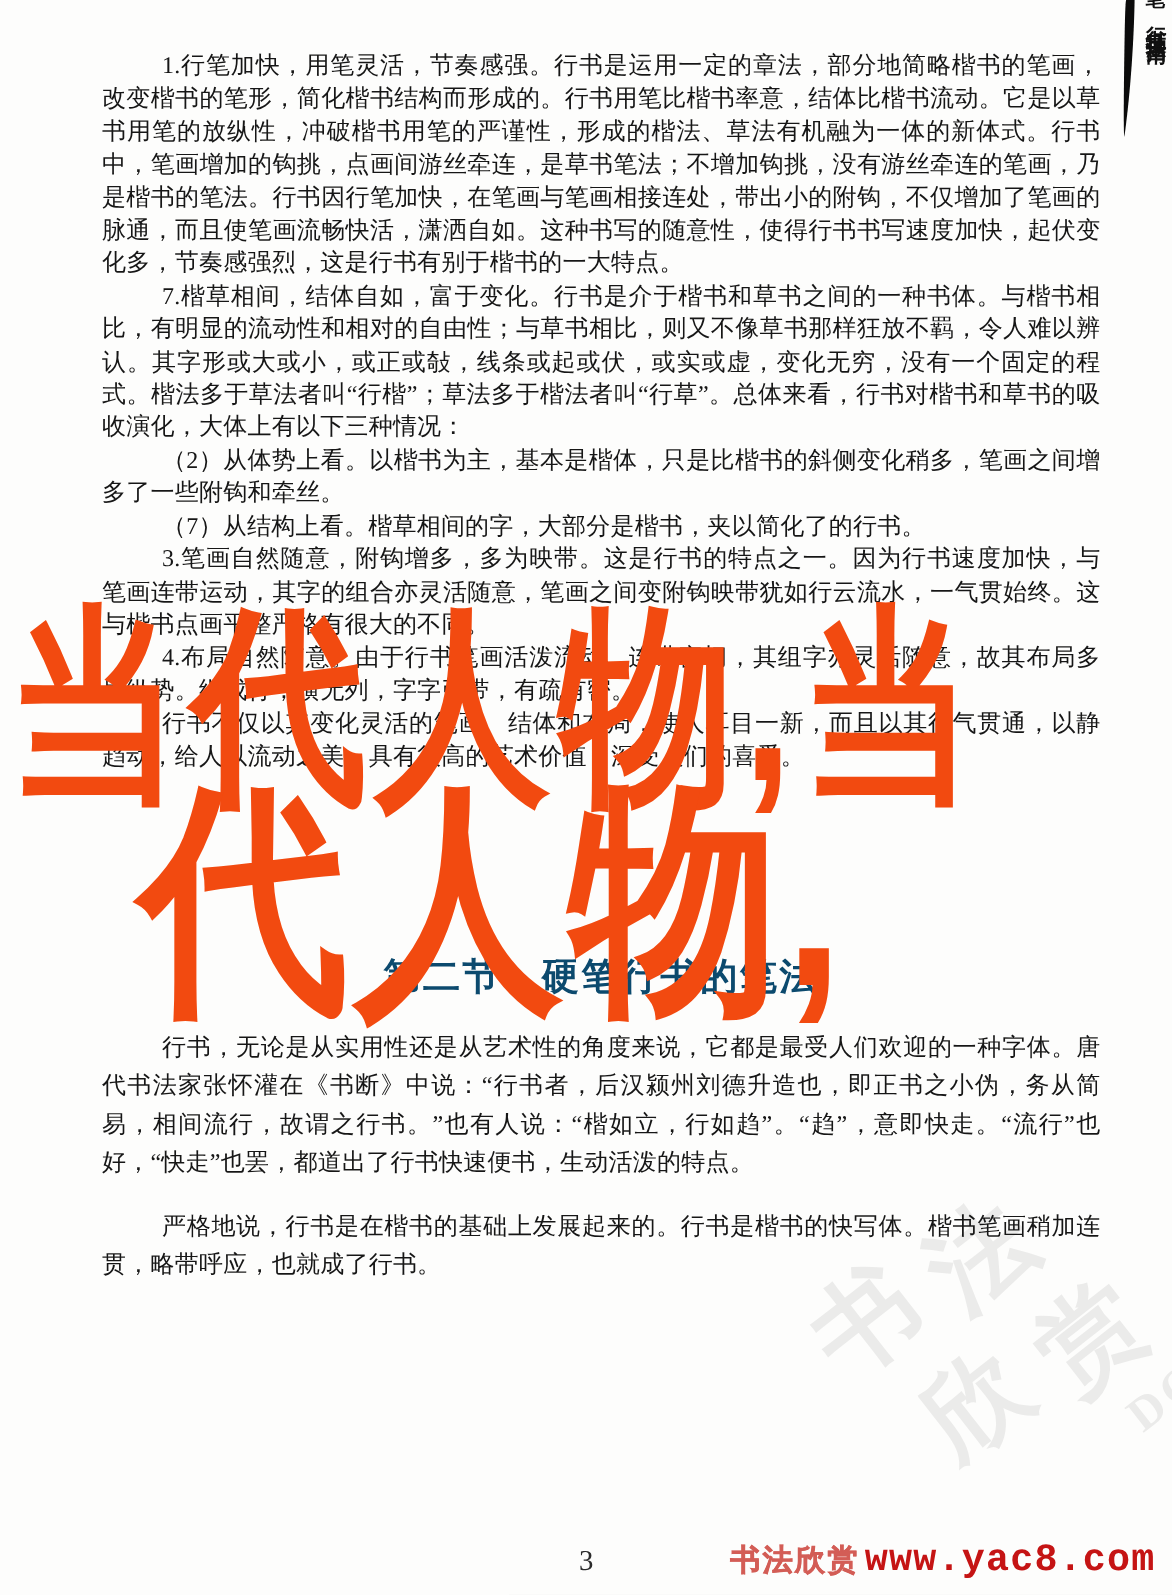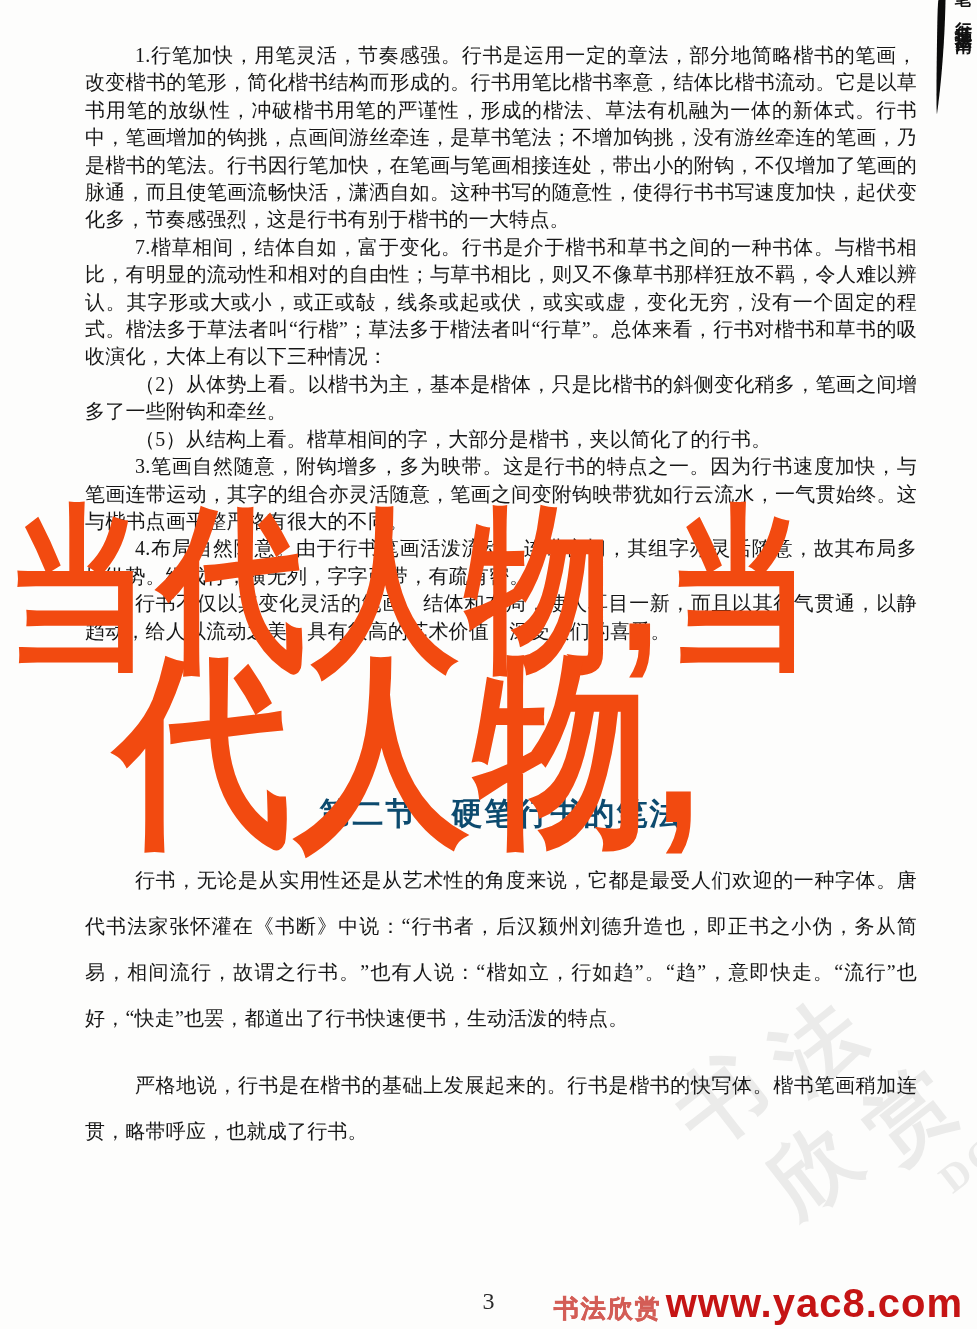--- a/index.html
+++ b/index.html
@@ -9,21 +9,21 @@
     font-family:"Liberation Serif","DejaVu Serif",serif;color:#161616;
     overflow:hidden;
   }
   
   .content{position:absolute;left:85px;top:42px;width:832px;z-index:1;}
   .content p{
     margin:0;font-size:20px;line-height:27.4px;
     text-align:justify;text-justify:inter-ideograph;
     text-indent:2.5em;word-break:break-all;letter-spacing:.2px;
   }
-  .sec2 p{line-height:46px;}
+  .sec2 p{line-height:32px;}
   .sec2 p + p{margin-top:21px;}
   .section-heading{
     margin-top:148px;margin-bottom:22px;
     font-family:"Liberation Sans","DejaVu Sans",sans-serif;
     font-size:31px;font-weight:bold;text-align:center;letter-spacing:2px;
     color:#0c4a6e;
   }
   
   .wm{
     position:absolute;z-index:5;color:#f24a10;
@@ -69,43 +69,43 @@
   .site-credit{
     position:absolute;right:14px;top:1281px;z-index:2;white-space:nowrap;
     font-family:"Liberation Serif","DejaVu Serif",serif;
   }
   .site-credit .site-name{
     font-size:25px;color:#d05048;letter-spacing:2px;
     font-family:"Liberation Sans",sans-serif;font-weight:bold;
     -webkit-text-stroke:.5px #d05048;opacity:.92;
   }
   .site-credit .site-url{
-    font-size:40px;color:#c51414;font-weight:bold;letter-spacing:1px;
-    font-family:Liberation Sans, sans-serif;
+    font-size:32px;color:#c51414;font-weight:bold;letter-spacing:1px;
+    font-family:Liberation Mono, monospace;
   }
 </style>
 </head>
 <body>
 
 <div class="page">
 
   <div class="ghost">
     <span class="g g1">书</span>
     <span class="g g2">法</span>
     <span class="g g3">欣</span>
     <span class="g g4">赏</span>
     <span class="glatin">DG</span>
   </div>
 
   <div class="content">
     <div class="sec1">
       <p>1.行笔加快，用笔灵活，节奏感强。行书是运用一定的章法，部分地简略楷书的笔画，改变楷书的笔形，简化楷书结构而形成的。行书用笔比楷书率意，结体比楷书流动。它是以草书用笔的放纵性，冲破楷书用笔的严谨性，形成的楷法、草法有机融为一体的新体式。行书中，笔画增加的钩挑，点画间游丝牵连，是草书笔法；不增加钩挑，没有游丝牵连的笔画，乃是楷书的笔法。行书因行笔加快，在笔画与笔画相接连处，带出小的附钩，不仅增加了笔画的脉通，而且使笔画流畅快活，潇洒自如。这种书写的随意性，使得行书书写速度加快，起伏变化多，节奏感强烈，这是行书有别于楷书的一大特点。</p>
       <p>7.楷草相间，结体自如，富于变化。行书是介于楷书和草书之间的一种书体。与楷书相比，有明显的流动性和相对的自由性；与草书相比，则又不像草书那样狂放不羁，令人难以辨认。其字形或大或小，或正或敧，线条或起或伏，或实或虚，变化无穷，没有一个固定的程式。楷法多于草法者叫“行楷”；草法多于楷法者叫“行草”。总体来看，行书对楷书和草书的吸收演化，大体上有以下三种情况：</p>
       <p>（2）从体势上看。以楷书为主，基本是楷体，只是比楷书的斜侧变化稍多，笔画之间增多了一些附钩和牵丝。</p>
-      <p>（5）从结构上看。楷草相间的字，大部分是楷书，夹以简化了的行书。</p>
+      <p>（7）从结构上看。楷草相间的字，大部分是楷书，夹以简化了的行书。</p>
       <p>3.笔画自然随意，附钩增多，多为映带。这是行书的特点之一。因为行书速度加快，与笔画连带运动，其字的组合亦灵活随意，笔画之间变附钩映带犹如行云流水，一气贯始终。这与楷书点画平整严格有很大的不同。</p>
       <p>4.布局自然随意。由于行书笔画活泼流动，连带密切，其组字亦灵活随意，故其布局多呈纵势。纵成行，横无列，字字引带，有疏有密。</p>
       <p>行书不仅以其变化灵活的笔画、结体和布局，使人耳目一新，而且以其行气贯通，以静趋动，给人以流动之美，具有很高的艺术价值，深受人们的喜爱。</p>
     </div>
     <div class="section-heading">第二节　硬笔行书的笔法</div>
     <div class="sec2">
       <p>行书，无论是从实用性还是从艺术性的角度来说，它都是最受人们欢迎的一种字体。唐代书法家张怀灌在《书断》中说：“行书者，后汉颍州刘德升造也，即正书之小伪，务从简易，相间流行，故谓之行书。”也有人说：“楷如立，行如趋”。“趋”，意即快走。“流行”也好，“快走”也罢，都道出了行书快速便书，生动活泼的特点。</p>
       <p>严格地说，行书是在楷书的基础上发展起来的。行书是楷书的快写体。楷书笔画稍加连贯，略带呼应，也就成了行书。</p>
     </div>
   </div>

